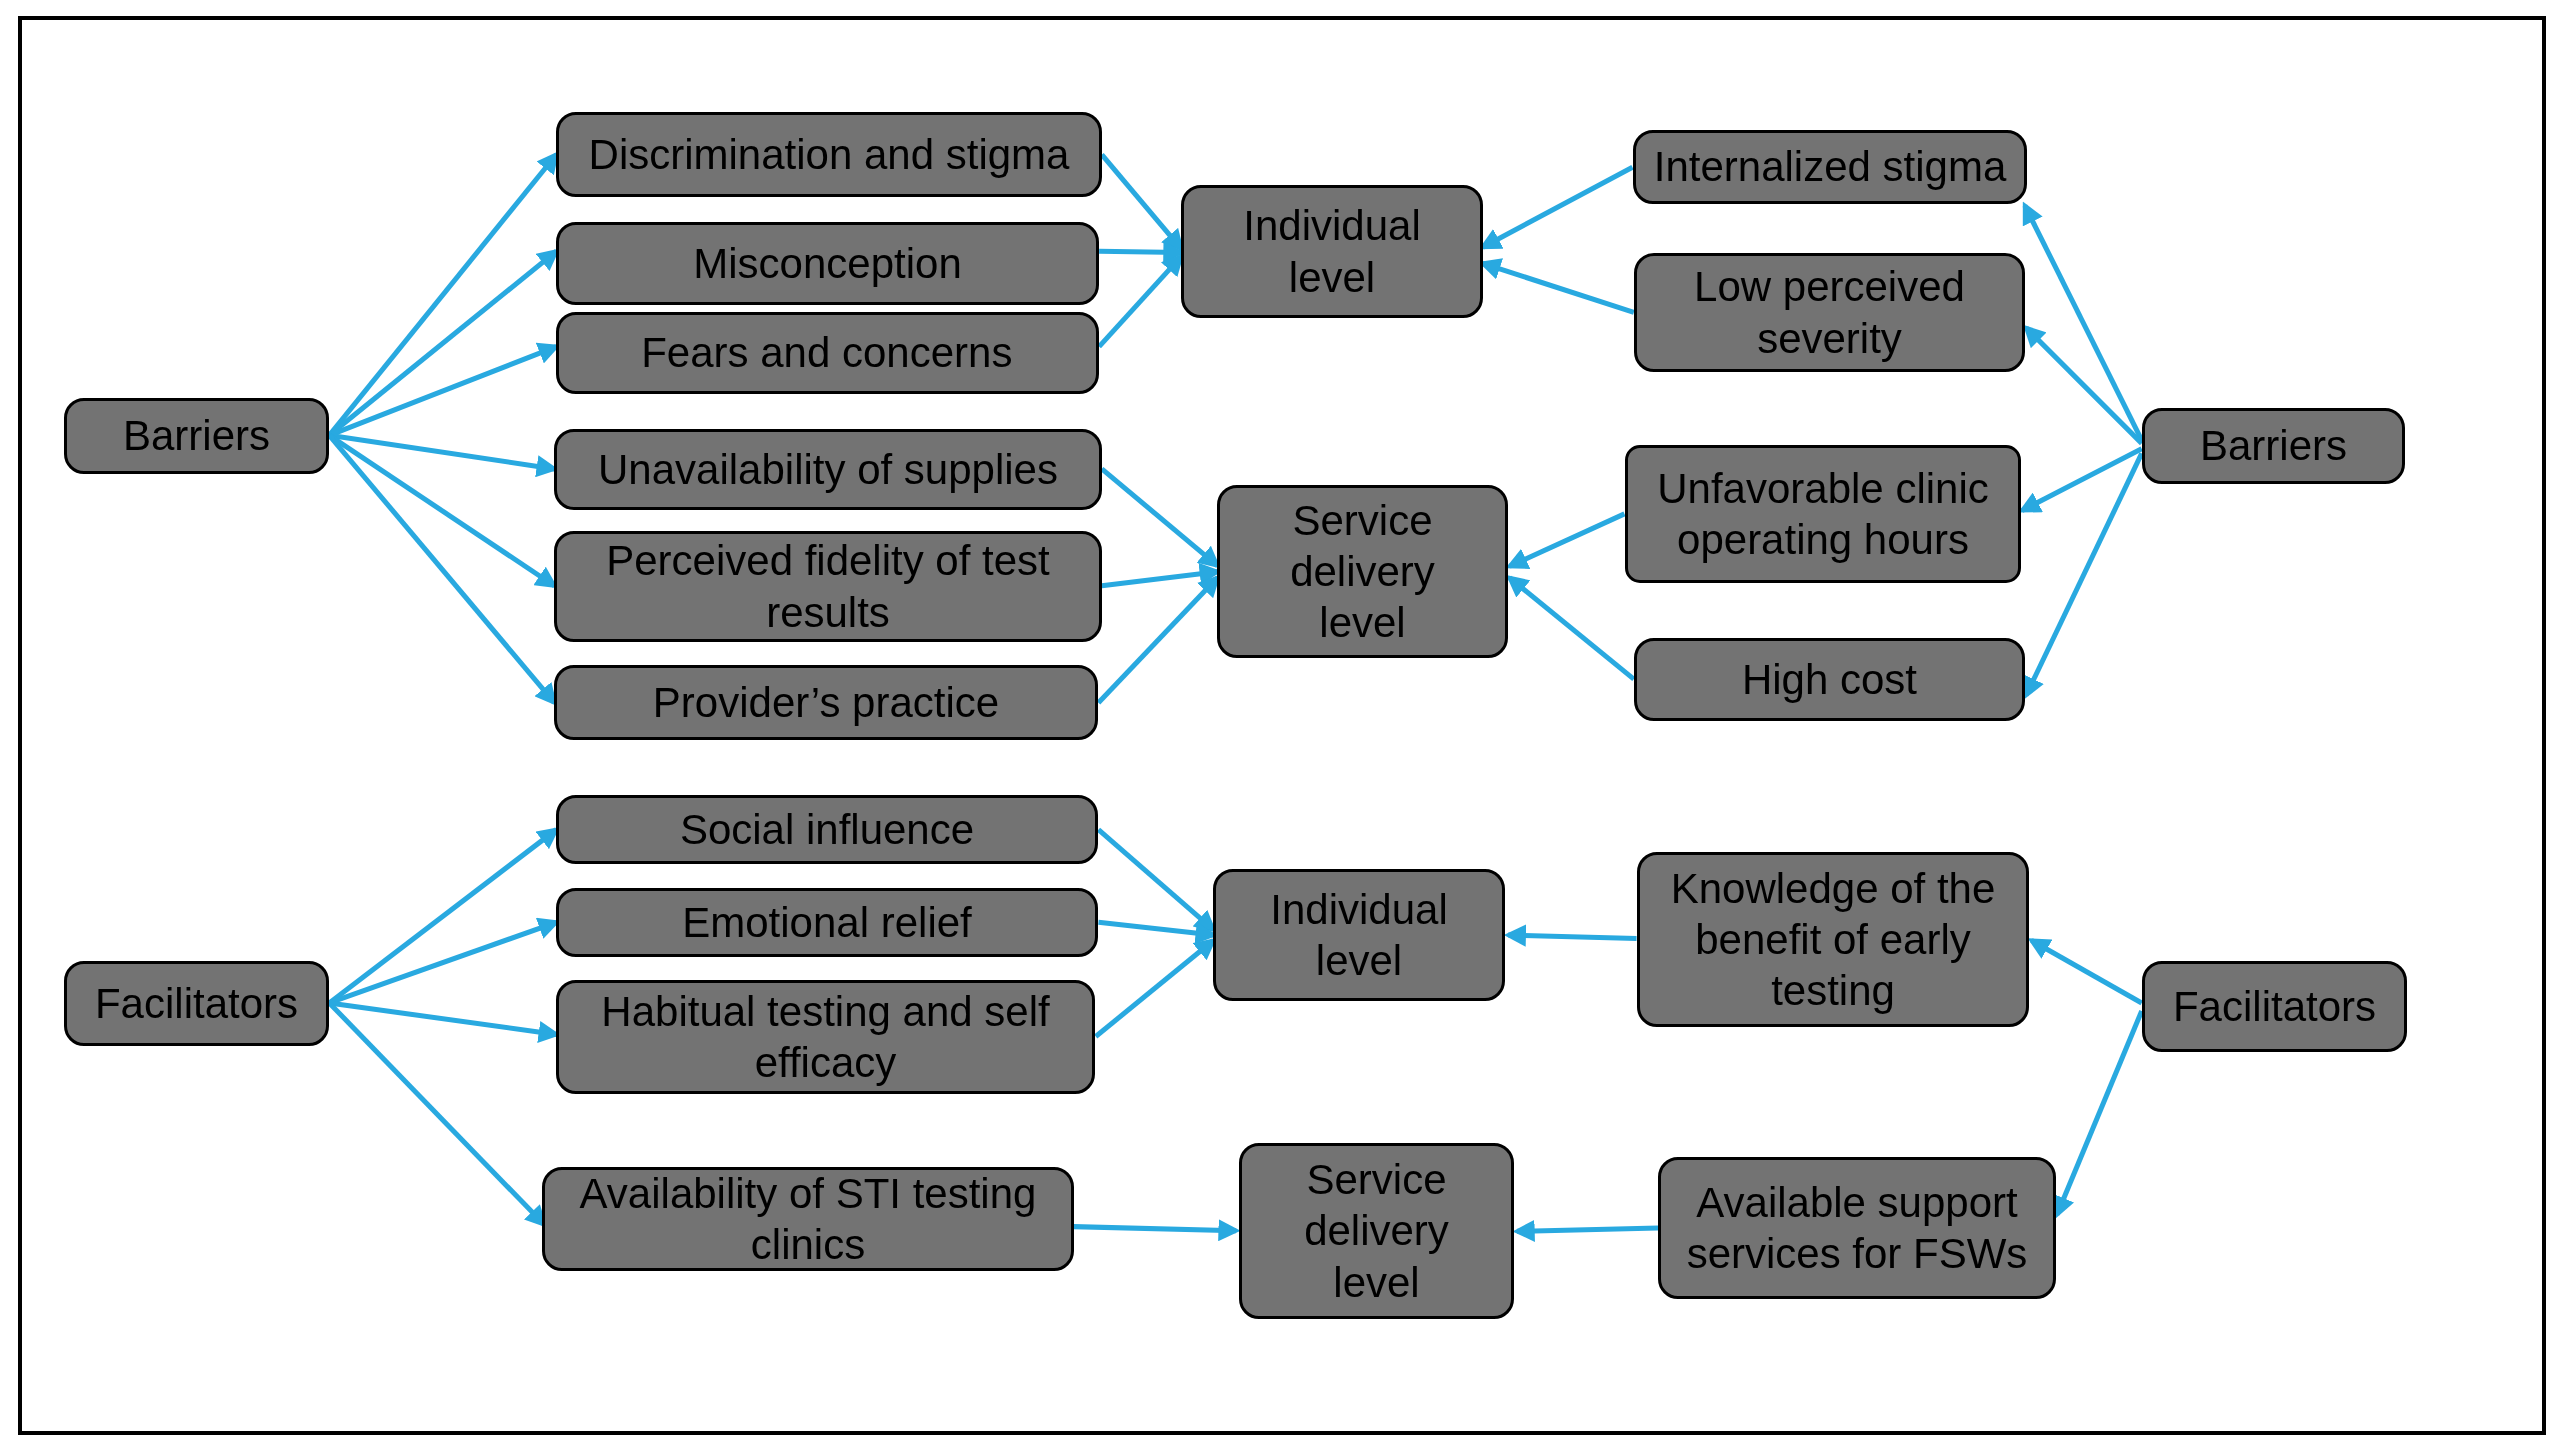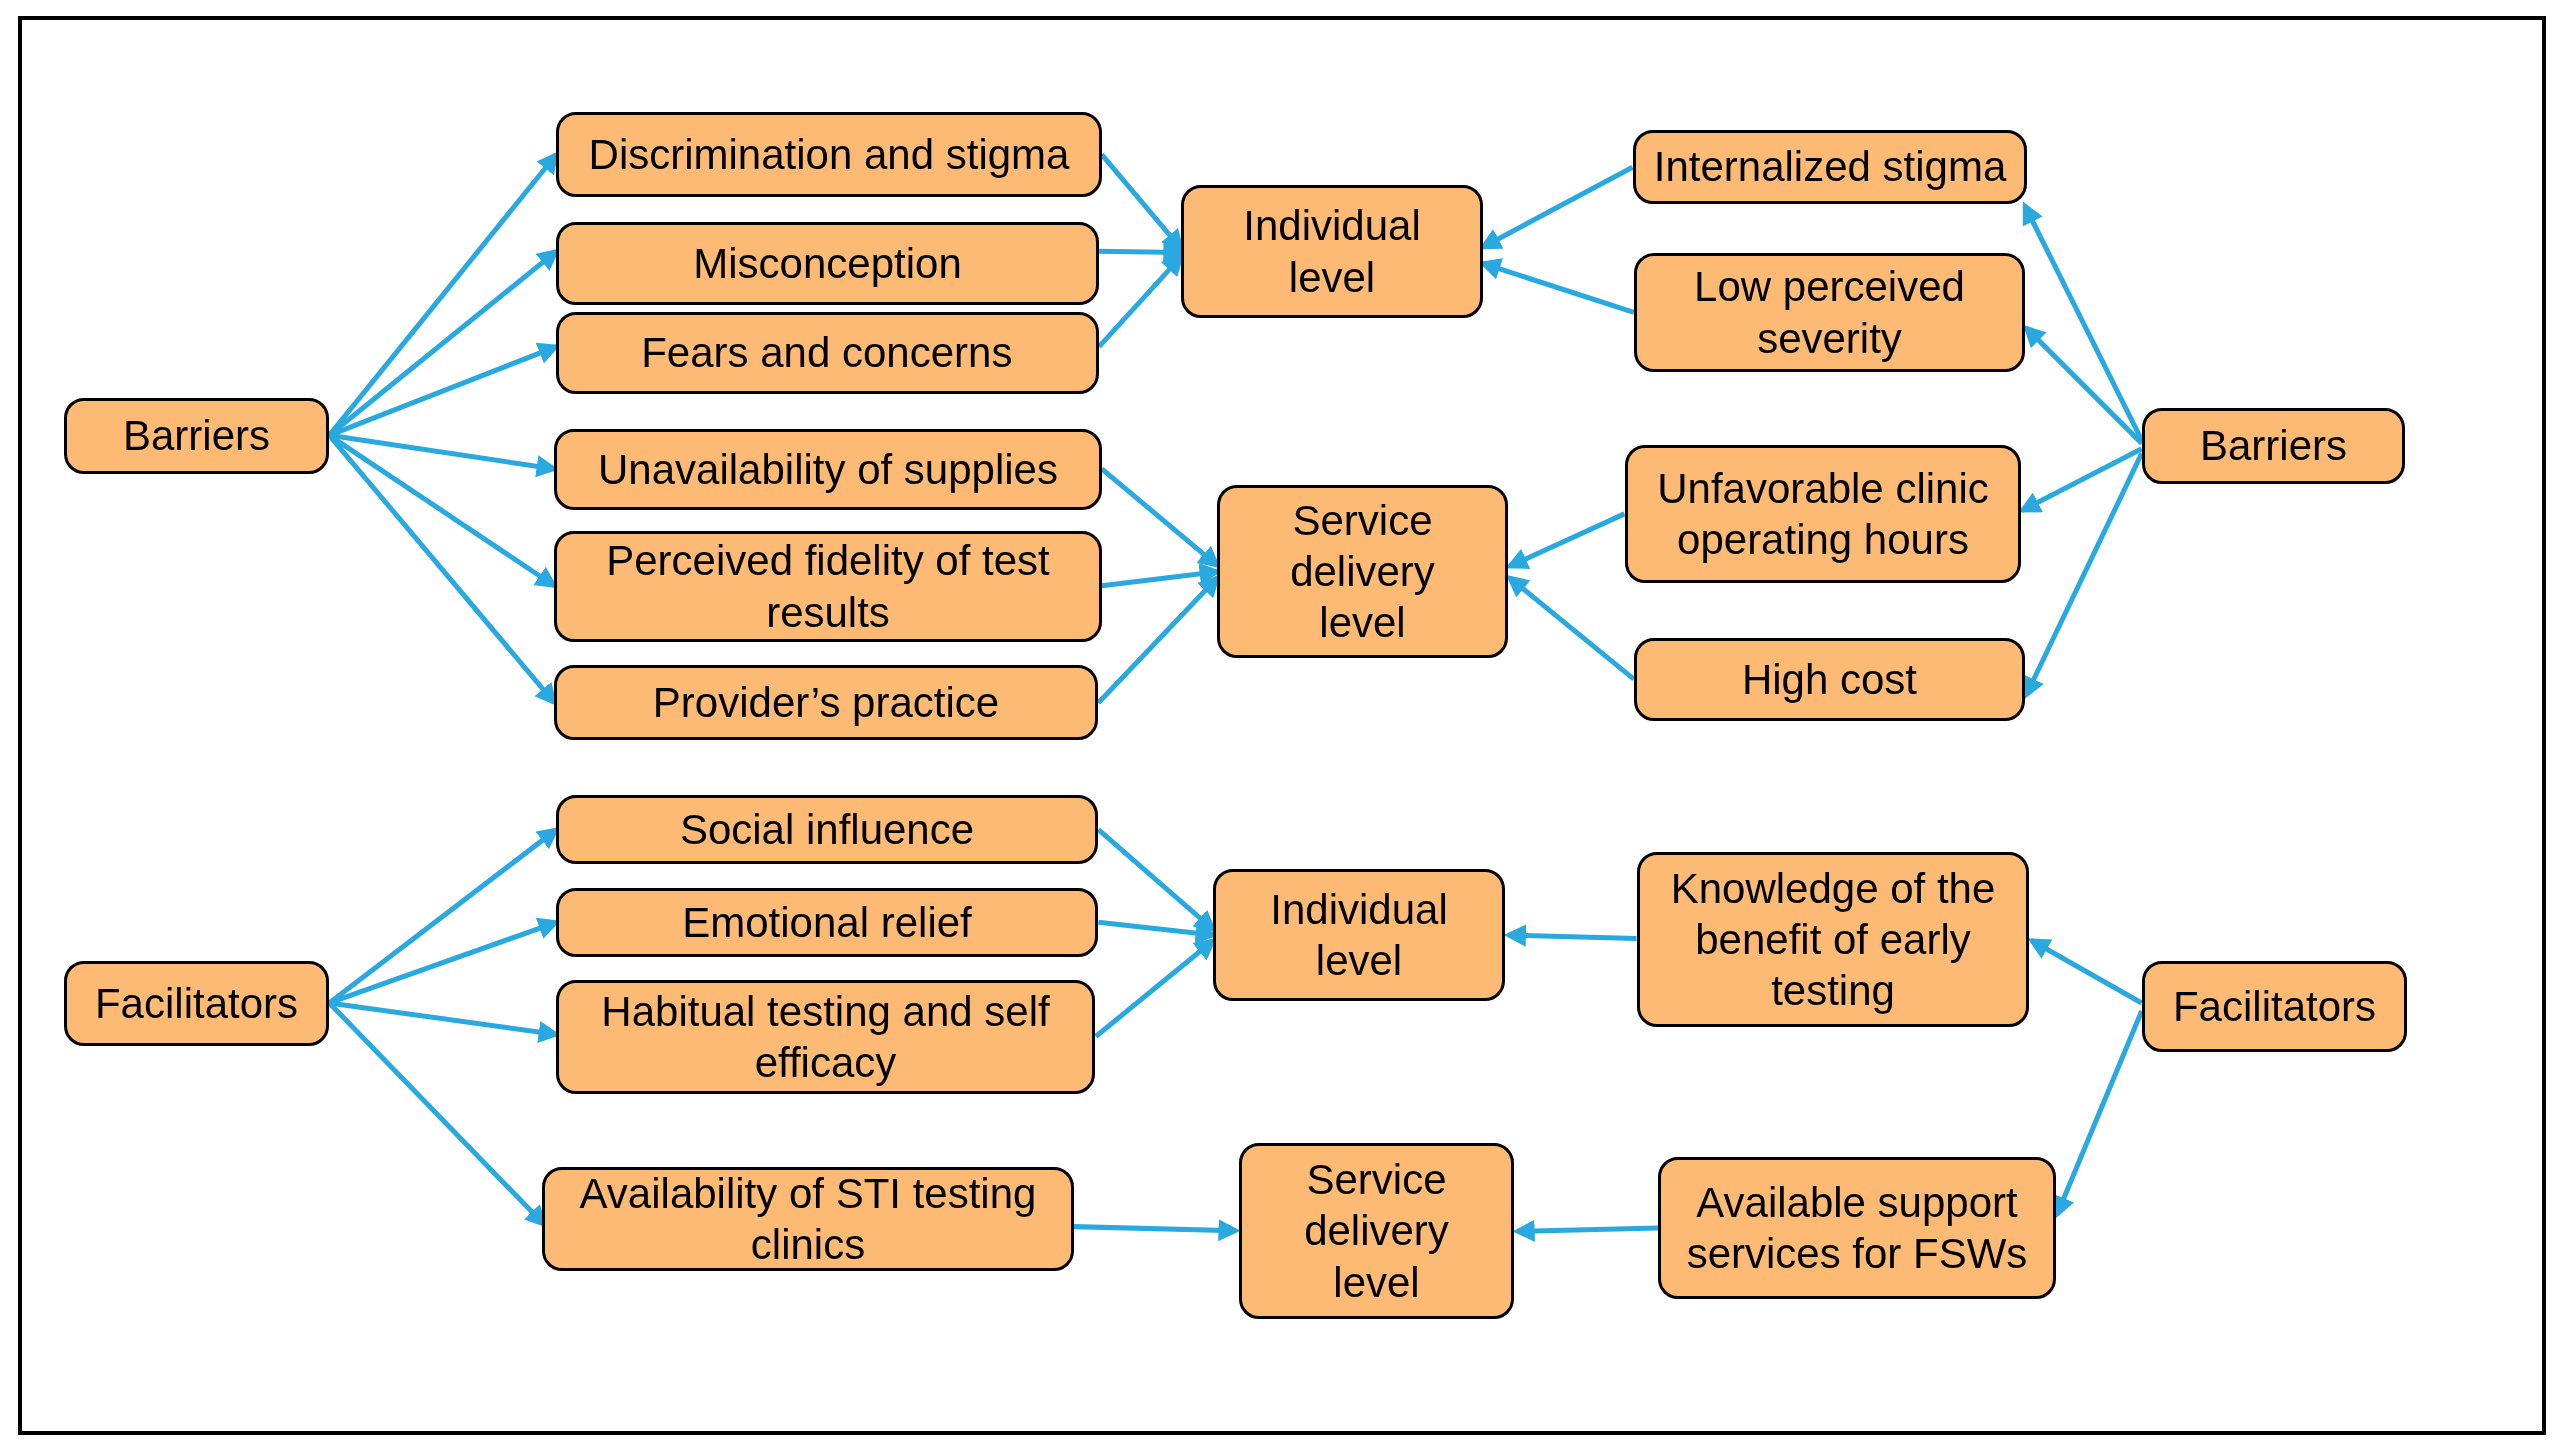--- a/index.html
+++ b/index.html
@@ -25,21 +25,21 @@
   line.edge {
     stroke: var(--arrow-color, #29A9E0);
     stroke-width: 7.5;
   }
   #ah path { fill: var(--arrow-color, #29A9E0); }
   .node {
     position: absolute;
     box-sizing: border-box;
     border: 3.4px solid #000;
     border-radius: 20px;
-    background: #fdba74;
+    background: #737373;
     display: flex;
     align-items: center;
     justify-content: center;
     text-align: center;
     font-size: 42px;
     line-height: 1.22;
     color: #000;
     padding: 2.7px 9.4px;
   }
   .node.mid { padding: 14px 23px; }
@@ -131,21 +131,21 @@
   <div class="node mid" style="left:1217px; top:485px; width:291px; height:173px;">
     <span>Service delivery level</span>
   </div>
 
   <div class="node" style="left:1633px; top:130px; width:394px; height:74px;">
     <span>Internalized stigma</span>
   </div>
   <div class="node" style="left:1634px; top:253px; width:391px; height:119px;">
     <span>Low perceived severity</span>
   </div>
-  <div class="node" style="left:1625px; top:445px; width:396px; height:138px;">
+  <div class="node" style="left:1625px; top:445px; width:396px; height:138px;border-radius:15px;">
     <span>Unfavorable clinic operating hours</span>
   </div>
   <div class="node" style="left:1634px; top:638px; width:391px; height:83px;">
     <span>High cost</span>
   </div>
   <div class="node" style="left:2142px; top:408px; width:263px; height:76px;">
     <span>Barriers</span>
   </div>
 
   <div class="node" style="left:556px; top:888px; width:542px; height:69px;">

